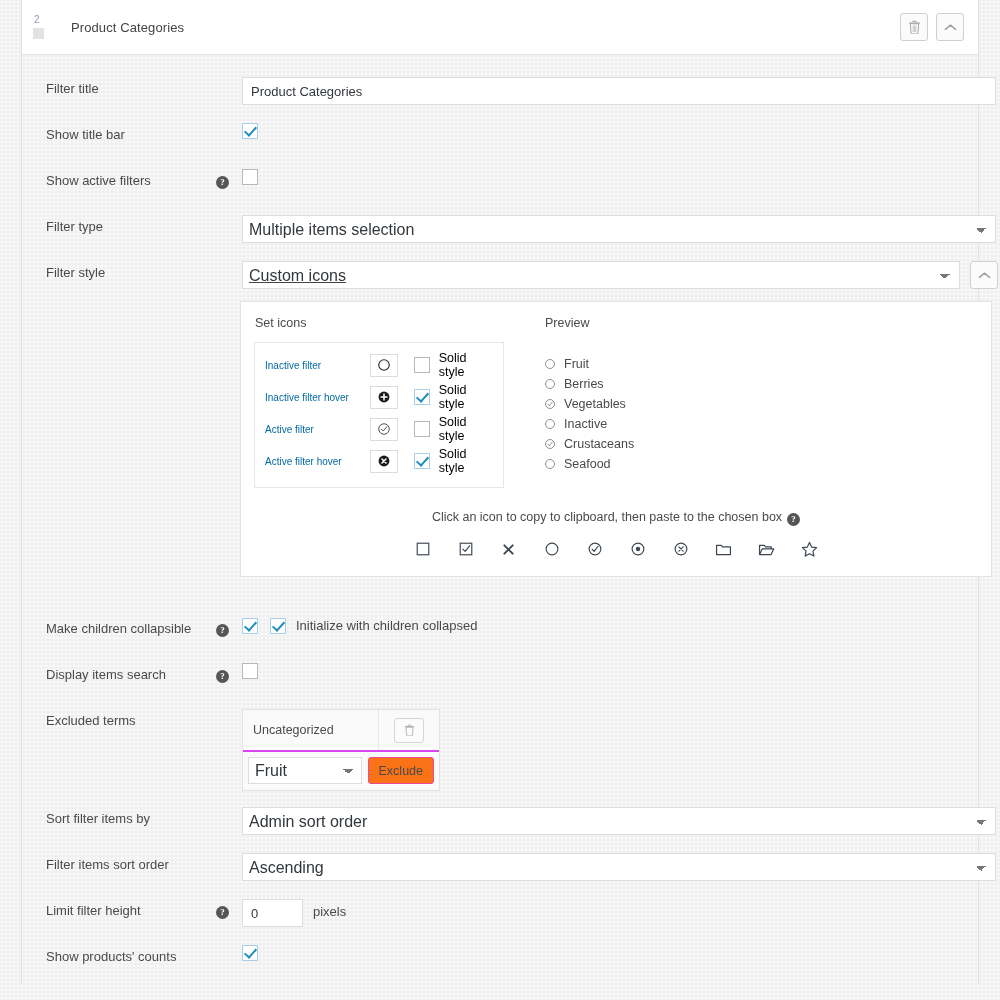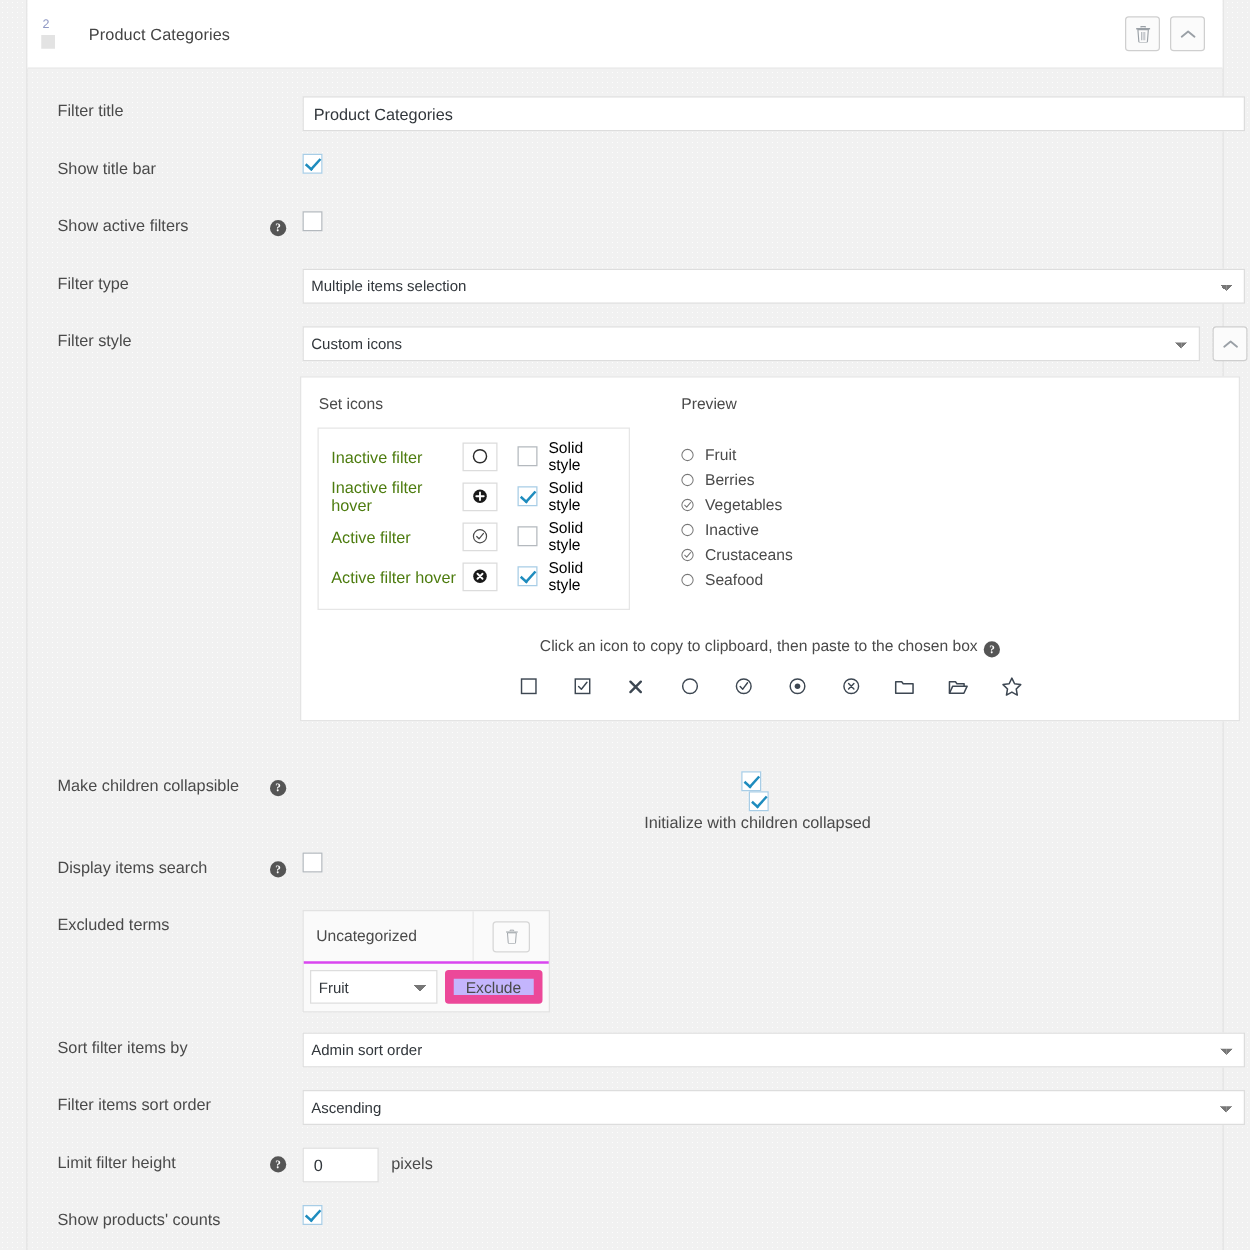--- a/index.html
+++ b/index.html
@@ -120,21 +120,21 @@
     box-sizing: border-box;
     font-family: "Liberation Sans", sans-serif;
   }
   input.txt.wide { width: 754px; }
   input.txt.small { width: 61px; }
 
   select.sel {
     height: 28px;
     border: 1px solid #ddd;
     background: #fff;
-    font-size: 12px;
+    font-size: 16px;
     color: #32373c;
     padding: 0 6px;
     box-sizing: border-box;
     -webkit-appearance: none; appearance: none;
     background-image: linear-gradient(45deg, transparent 50%, #777 50%),
                       linear-gradient(135deg, #777 50%, transparent 50%);
     background-position: calc(100% - 14px) 12px, calc(100% - 9px) 12px;
     background-size: 5px 5px, 5px 5px;
     background-repeat: no-repeat;
     font-family: "Liberation Sans", sans-serif;
@@ -187,21 +187,21 @@
     border: 1px solid #e6e6e6;
     width: 250px;
     box-sizing: border-box;
     padding: 6px 10px 10px 10px;
   }
   .set-row {
     display: flex; align-items: center;
     height: 32px;
   }
   .set-row-lbl {
-    width: 110px; font-size: 13px; color: #4d7c0f;
+    width: 110px; font-size: 10px; color: #0369a1;
   }
   .icon-box {
     width: 30px; height: 23px;
     border: 1px solid #dcdcdc;
     background: #fff;
     display: flex; align-items: center; justify-content: center;
     cursor: pointer; box-sizing: border-box;
   }
   .set-row .cb { margin-left: 16px; }
   .solid-lbl { font-size: 12.5px; color: #000000; margin-left: 9px; }
@@ -256,21 +256,21 @@
     width: 30px; height: 25px;
     background: #fbfbfb; border: 1px solid #d6d6d6; border-radius: 3px;
     display: flex; align-items: center; justify-content: center; cursor: pointer;
     box-sizing: border-box;
   }
   .excl-row2 {
     display: flex; align-items: center; padding: 5px 5px 6px 5px; gap: 6px;
   }
   .btn-ghost {
     height: 27px; padding: 0 10px;
-    background: #c4b5fd; border: 7px solid #ec4899; border-radius: 3px;
+    background: #f97316; border: 1px solid #ec4899; border-radius: 3px;
     font-size: 12.5px; color: #4a4a4a; cursor: pointer;
     font-family: "Liberation Sans", sans-serif;
     box-sizing: border-box;
   }
 </style>
 </head>
 <body>
 
 <div class="texture"></div>
 
@@ -343,21 +343,21 @@
             <option>Multiple items selection</option>
           </select>
         </div>
       </div>
 
       <div class="sp"></div>
 
       <div class="row">
         <div class="row-label">Filter style</div>
         <div class="row-help"></div>
-        <div class="row-field" style="gap:10px;">
+        <div class="row-field" style="gap:10px;text-decoration:underline;">
           <select class="sel style-sel">
             <option>Custom icons</option>
           </select>
           <div class="sq-btn">
             <svg width="13" height="9" viewBox="0 0 14 9">
               <path d="M1.5 6.5 7 2l5.5 4.5" fill="none" stroke="#9aa0a6" stroke-width="1.6" stroke-linecap="round" stroke-linejoin="round"></path>
             </svg>
           </div>
         </div>
       </div>
@@ -549,21 +549,21 @@
       <div class="sp-lg"></div>
 
 
       <div class="sp"></div>
 
       <div class="row">
         <div class="row-label">Make children collapsible</div>
         <div class="row-help">
           <span class="help-icon">?</span>
         </div>
-        <div class="row-field" style="align-items:center;flex-direction:column;">
+        <div class="row-field" style="align-items:center;">
           <span class="cb checked cb-lite"></span>
           <span class="cb checked cb-lite" style="margin-left:12px;"></span>
           <span class="inline-lbl">Initialize with children collapsed</span>
         </div>
       </div>
 
       <div class="sp"></div>
 
       <div class="row">
         <div class="row-label">Display items search</div>

